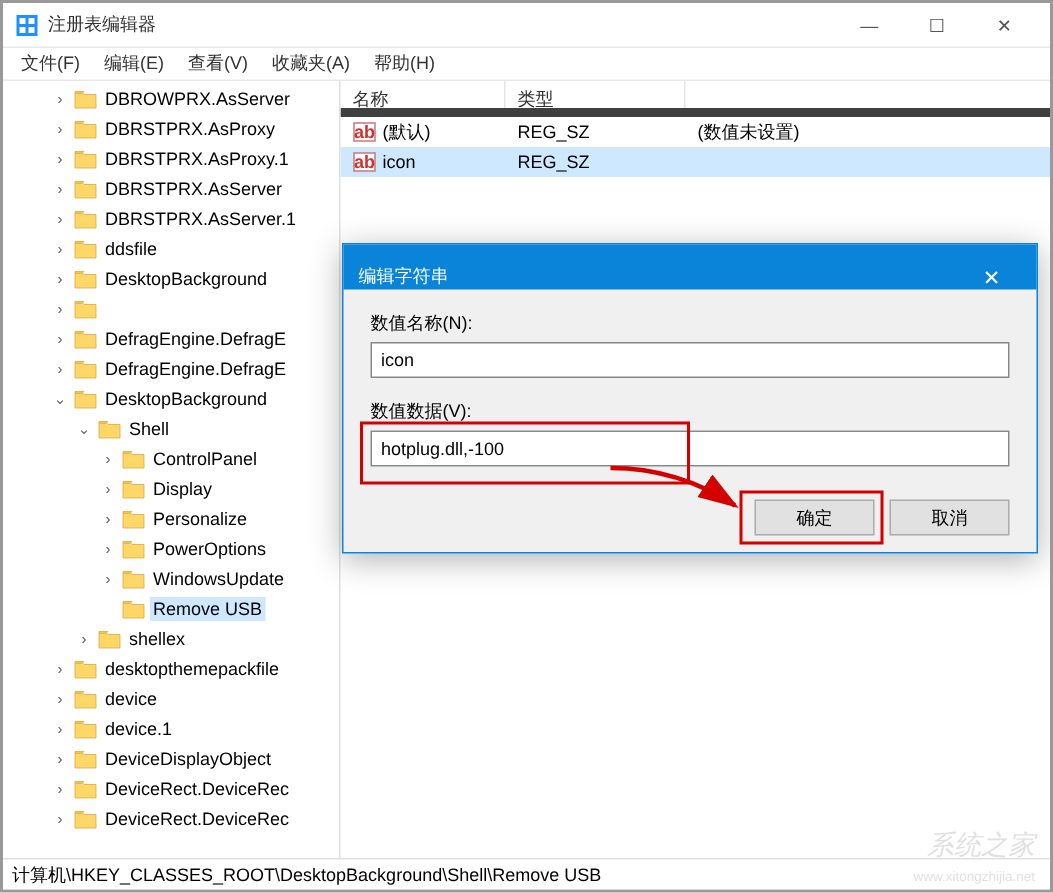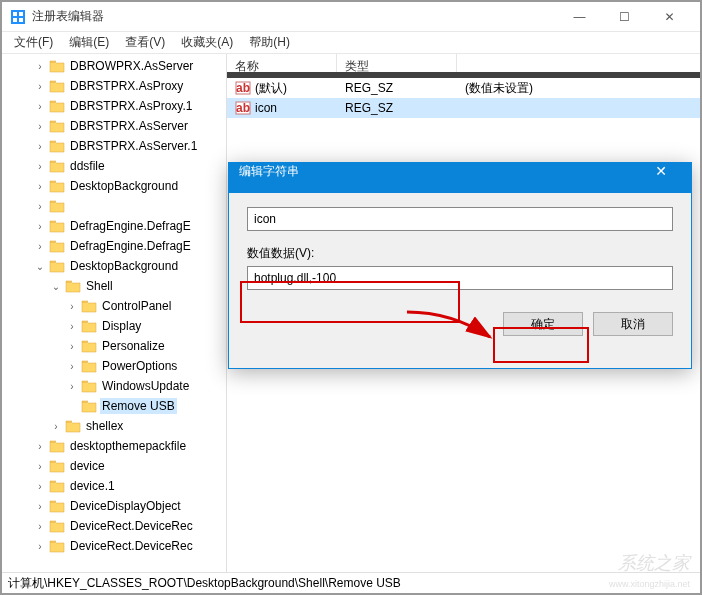--- a/index.html
+++ b/index.html
@@ -25,21 +25,21 @@
 .tree-item .label { padding: 1px 2px; color: #000; }
 
 .list-header { display: flex; height: 24px; border-bottom: 6px solid #404040; }
 .list-header .col { padding: 4px 8px; border-right: 1px solid #e5e5e5; color: #333; }
 .list-row { display: flex; height: 20px; align-items: center; }
 .list-row.selected { background: #cde8ff; }
 .list-row .col { padding: 2px 8px; display: flex; align-items: center; }
 .list-row .row-icon { width: 16px; height: 16px; margin-right: 4px; }
 
 .dialog { position: absolute; left: 226px; top: 160px; width: 464px; height: 207px; background: #f0f0f0; box-shadow: 0 4px 20px rgba(0,0,0,0.3); border: 1px solid #0a84d8; }
-.dialog-title { height: 30px; background: #0a84d8; color: #fff; display: flex; align-items: flex-start; padding: 0 10px; }
+.dialog-title { height: 30px; background: #0a84d8; color: #fff; display: flex; align-items: flex-end; padding: 0 10px; }
 .dialog-title .dt-text { flex: 1; }
 .dialog-title .dt-close { width: 40px; text-align: center; cursor: pointer; font-size: 14px; }
 .dialog-body { padding: 14px 18px; }
 .dlg-label { color: #000; margin-bottom: 4px; }
 .dlg-field { width: 100%; height: 24px; border: 1px solid #888; background: #fff; padding: 0 6px; color: #000; margin-bottom: 14px; }
 .dlg-field.ro { background: #fff; }
 .dlg-buttons { display: flex; justify-content: flex-end; gap: 10px; margin-top: 8px; }
 .dlg-btn { width: 80px; height: 24px; background: #e1e1e1; border: 1px solid #adadad; cursor: pointer; }
 .highlight-red { border: 2px solid #d40000; position: absolute; pointer-events: none; }
 .arrow { position: absolute; pointer-events: none; }
@@ -378,20 +378,21 @@
       </div>
   </div>
 </div>
 
 <div class="dialog">
   <div class="dialog-title">
     <span class="dt-text">编辑字符串</span>
     <span class="dt-close">✕</span>
   </div>
   <div class="dialog-body">
+    <div class="dlg-label">数值名称(N):</div>
     <input class="dlg-field ro" readonly="" value="icon" style="">
     <div class="dlg-label">数值数据(V):</div>
     <input class="dlg-field" value="hotplug.dll,-100" style="">
     <div class="dlg-buttons">
       <button class="dlg-btn">确定</button>
       <button class="dlg-btn">取消</button>
     </div>
   </div>
 </div>
 

